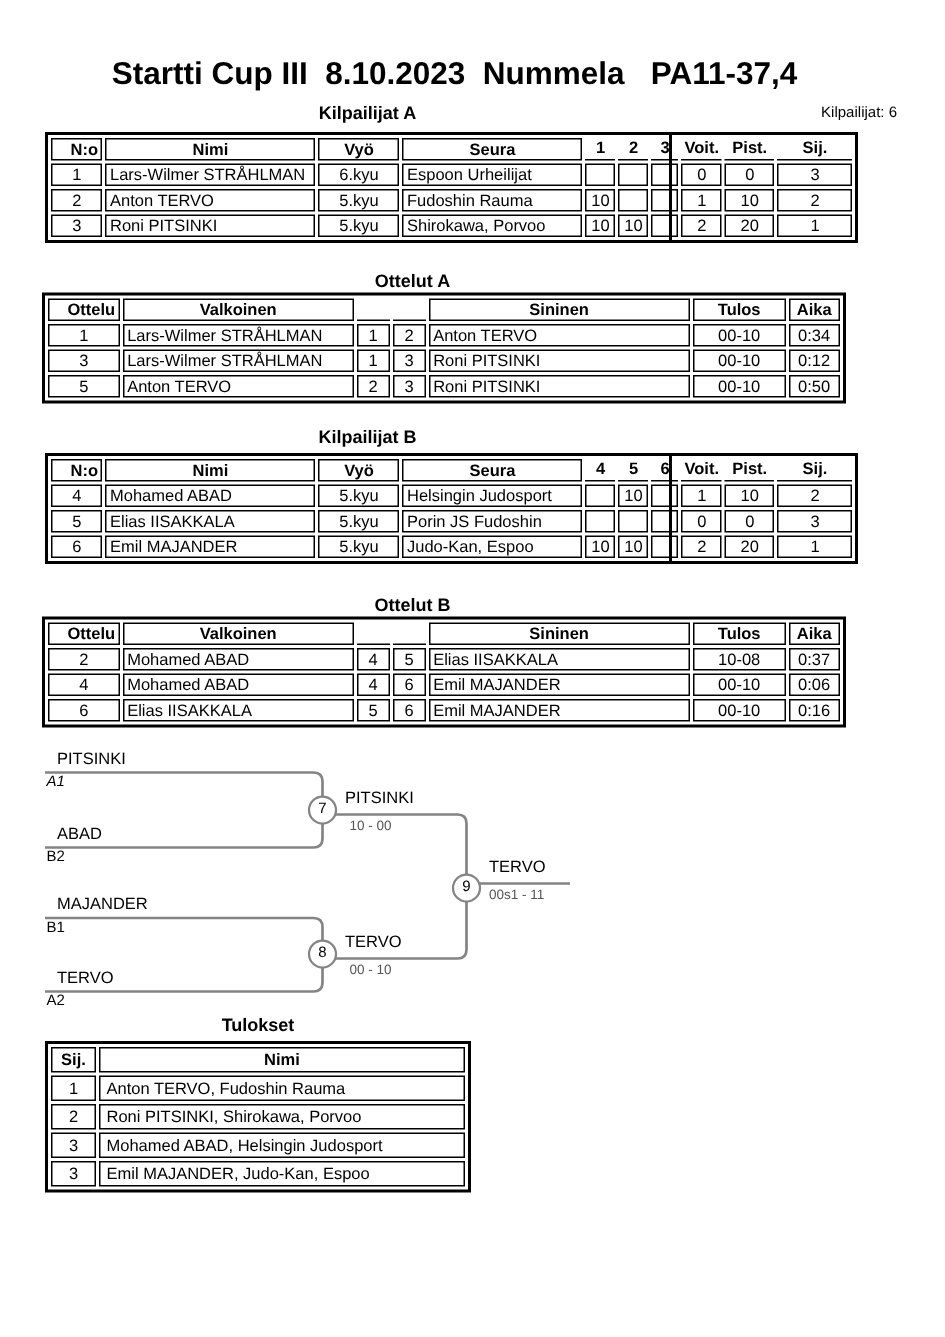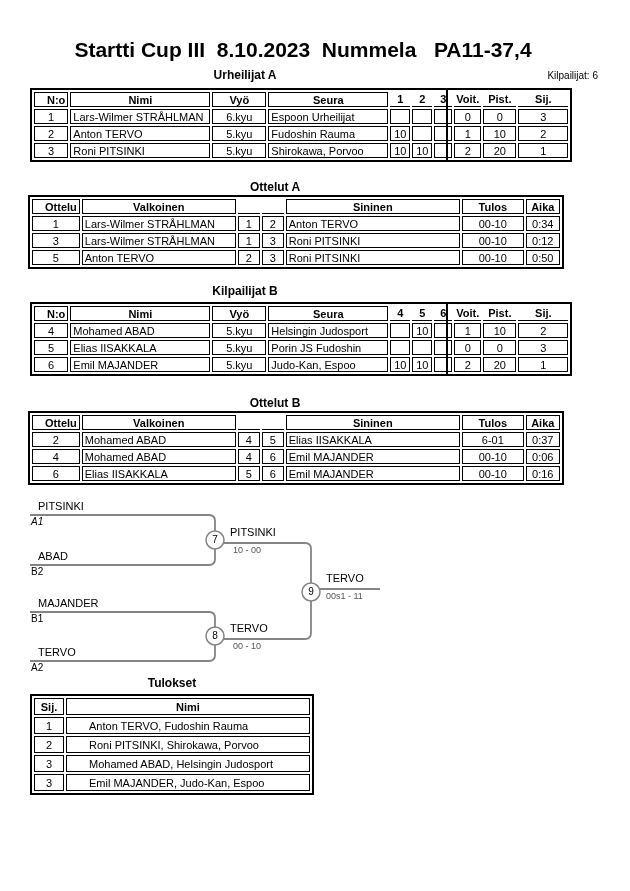--- a/index.html
+++ b/index.html
@@ -25,36 +25,36 @@
   table{border-collapse:separate;border-spacing:2px;border:2px solid #000;
     background:#fff;table-layout:fixed;}
   td,th{box-sizing:border-box;border:1px solid #000;font-size:11px;height:15px;
     padding:0 2px;line-height:12px;vertical-align:middle;overflow:hidden;
     white-space:nowrap;text-align:center;}
   th{font-weight:bold;}
   th.nb{border:none;border-bottom:1px solid #000;}
   .hl{text-align:left;padding-left:12px;}
   td.l{text-align:left;padding-left:2px;}
   #w-tu td,#w-tu th{height:17px;}
-  #w-tu td.l{padding-left:22px;}
+  #w-tu td.l{padding-left:4px;}
   .vdivider{position:absolute;top:0;height:100%;left:416px;width:2px;background:#000;}
   .bracket-svg{position:absolute;left:0;top:0;width:630px;height:891px;}
   .b-name{position:absolute;font-size:11px;line-height:11px;}
   .b-seed{position:absolute;font-size:10px;line-height:10px;}
   .b-score{position:absolute;font-size:9px;line-height:9px;color:#555;}
   .b-num{position:absolute;width:18px;height:18px;text-align:center;
     line-height:18px;font-size:10px;}
 </style>
 </head>
 <body>
 
 <div class="page-title">Startti Cup III  8.10.2023  Nummela   PA11-37,4</div>
 <div class="participants">Kilpailijat: 6</div>
 
-<div class="section-title" id="t-ka-title">Urheilijat A</div>
+<div class="section-title" id="t-ka-title">Kilpailijat A</div>
 <div class="twrap" id="w-ka">
   <table>
     <colgroup>
         <col style="width:26px">
         <col style="width:140px">
         <col style="width:54px">
         <col style="width:120px">
         <col style="width:20px">
         <col style="width:20px">
         <col style="width:18px">
@@ -259,21 +259,21 @@
       <th>Sininen</th>
       <th>Tulos</th>
       <th>Aika</th>
     </tr>
     <tr>
       <td>2</td>
       <td class="l">Mohamed ABAD</td>
       <td>4</td>
       <td>5</td>
       <td class="l">Elias IISAKKALA</td>
-      <td>6-01</td>
+      <td>10-08</td>
       <td>0:37</td>
     </tr>
     <tr>
       <td>4</td>
       <td class="l">Mohamed ABAD</td>
       <td>4</td>
       <td>6</td>
       <td class="l">Emil MAJANDER</td>
       <td>00-10</td>
       <td>0:06</td>

